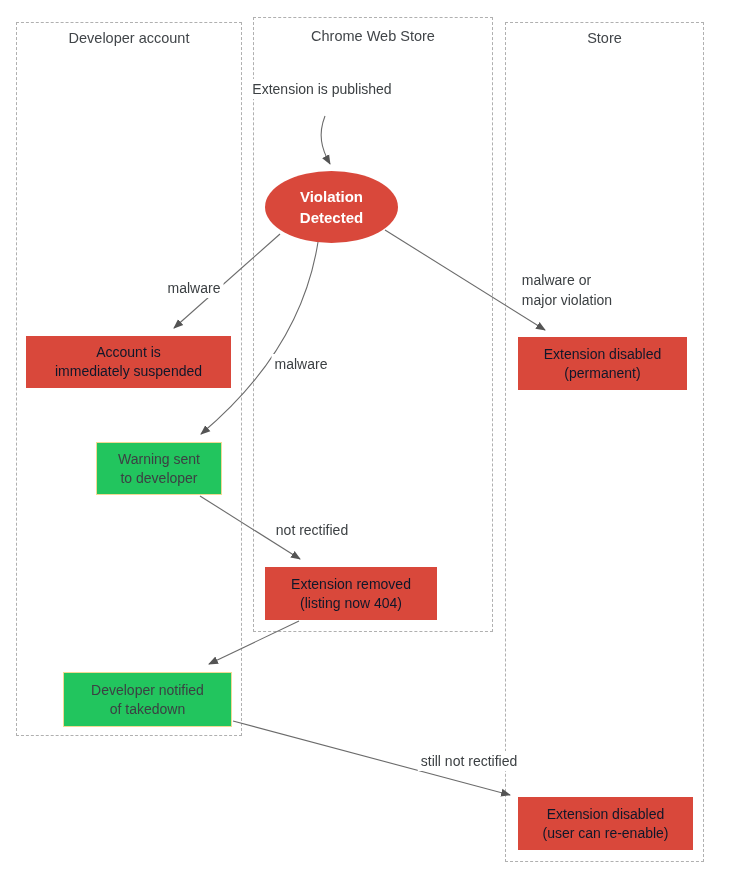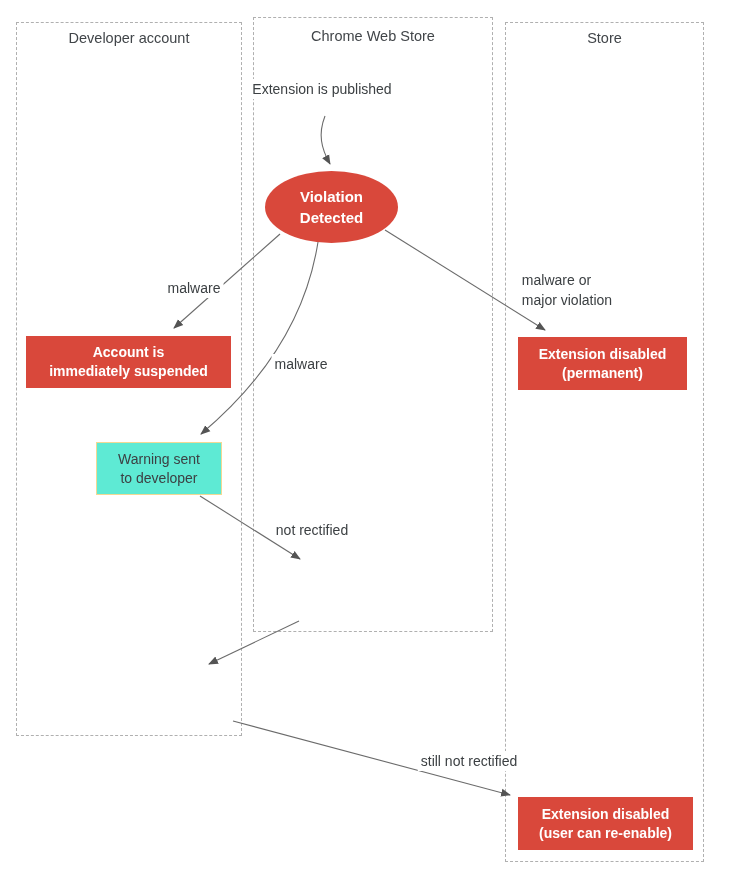--- a/index.html
+++ b/index.html
@@ -7,22 +7,22 @@
     position:relative;width:731px;height:885px;background:#ffffff;
     font-family:"Liberation Sans",sans-serif;color:#3c4043;overflow:hidden;
   }
   .lane{position:absolute;border:1.5px dashed #b0b0b0;box-sizing:border-box;background:transparent;}
   .lane-title{position:absolute;left:0;right:0;text-align:center;font-size:14.5px;color:#414549;}
   .node{
     position:absolute;display:flex;flex-direction:column;align-items:center;justify-content:center;
     text-align:center;font-size:14px;line-height:19px;box-sizing:border-box;z-index:3;
   }
   .node span{display:block;}
-  .node.red{background:#d9483b;color:#ffffff;font-weight:bold;}
-  .node.yellow{background:#5eead4;border:1.5px solid #f1d994;color:#3c4043;align-items:center;}
+  .node.red{background:#d9483b;color:#0f172a;font-weight:normal;}
+  .node.yellow{background:#22c55e;border:1.5px solid #f1d994;color:#3c4043;align-items:center;}
   .ellipse{
     position:absolute;border-radius:50%;background:#d9483b;color:#ffffff;font-weight:bold;
     display:flex;flex-direction:column;align-items:center;justify-content:center;
     text-align:center;font-size:15px;line-height:21px;z-index:3;
   }
   .free-label{
     position:absolute;transform:translate(-50%,-50%);font-size:14px;color:#3c4043;
     text-align:left;line-height:20px;white-space:nowrap;background:#ffffff;padding:0 3px;z-index:2;
   }
   #edges{position:absolute;left:0;top:0;z-index:1;pointer-events:none;}
@@ -76,21 +76,29 @@
   <div class="node red" style="left:518px;top:337px;width:169px;height:53px;">
     <span>Extension disabled</span>
     <span>(permanent)</span>
   </div>
 
   <div class="node yellow" style="left:96px;top:442px;width:126px;height:53px;">
     <span>Warning sent</span>
     <span>to developer</span>
   </div>
 
+  <div class="node red" style="left:265px;top:567px;width:172px;height:53px;">
+    <span>Extension removed</span>
+    <span>(listing now 404)</span>
+  </div>
 
+  <div class="node yellow" style="left:63px;top:672px;width:169px;height:55px;">
+    <span>Developer notified</span>
+    <span>of takedown</span>
+  </div>
 
   <div class="node red" style="left:518px;top:797px;width:175px;height:53px;">
     <span>Extension disabled</span>
     <span>(user can re-enable)</span>
   </div>
 
   <div class="free-label" style="left:194px;top:288px;">malware</div>
 
   <div class="free-label" style="left:301px;top:364px;">malware</div>
 

